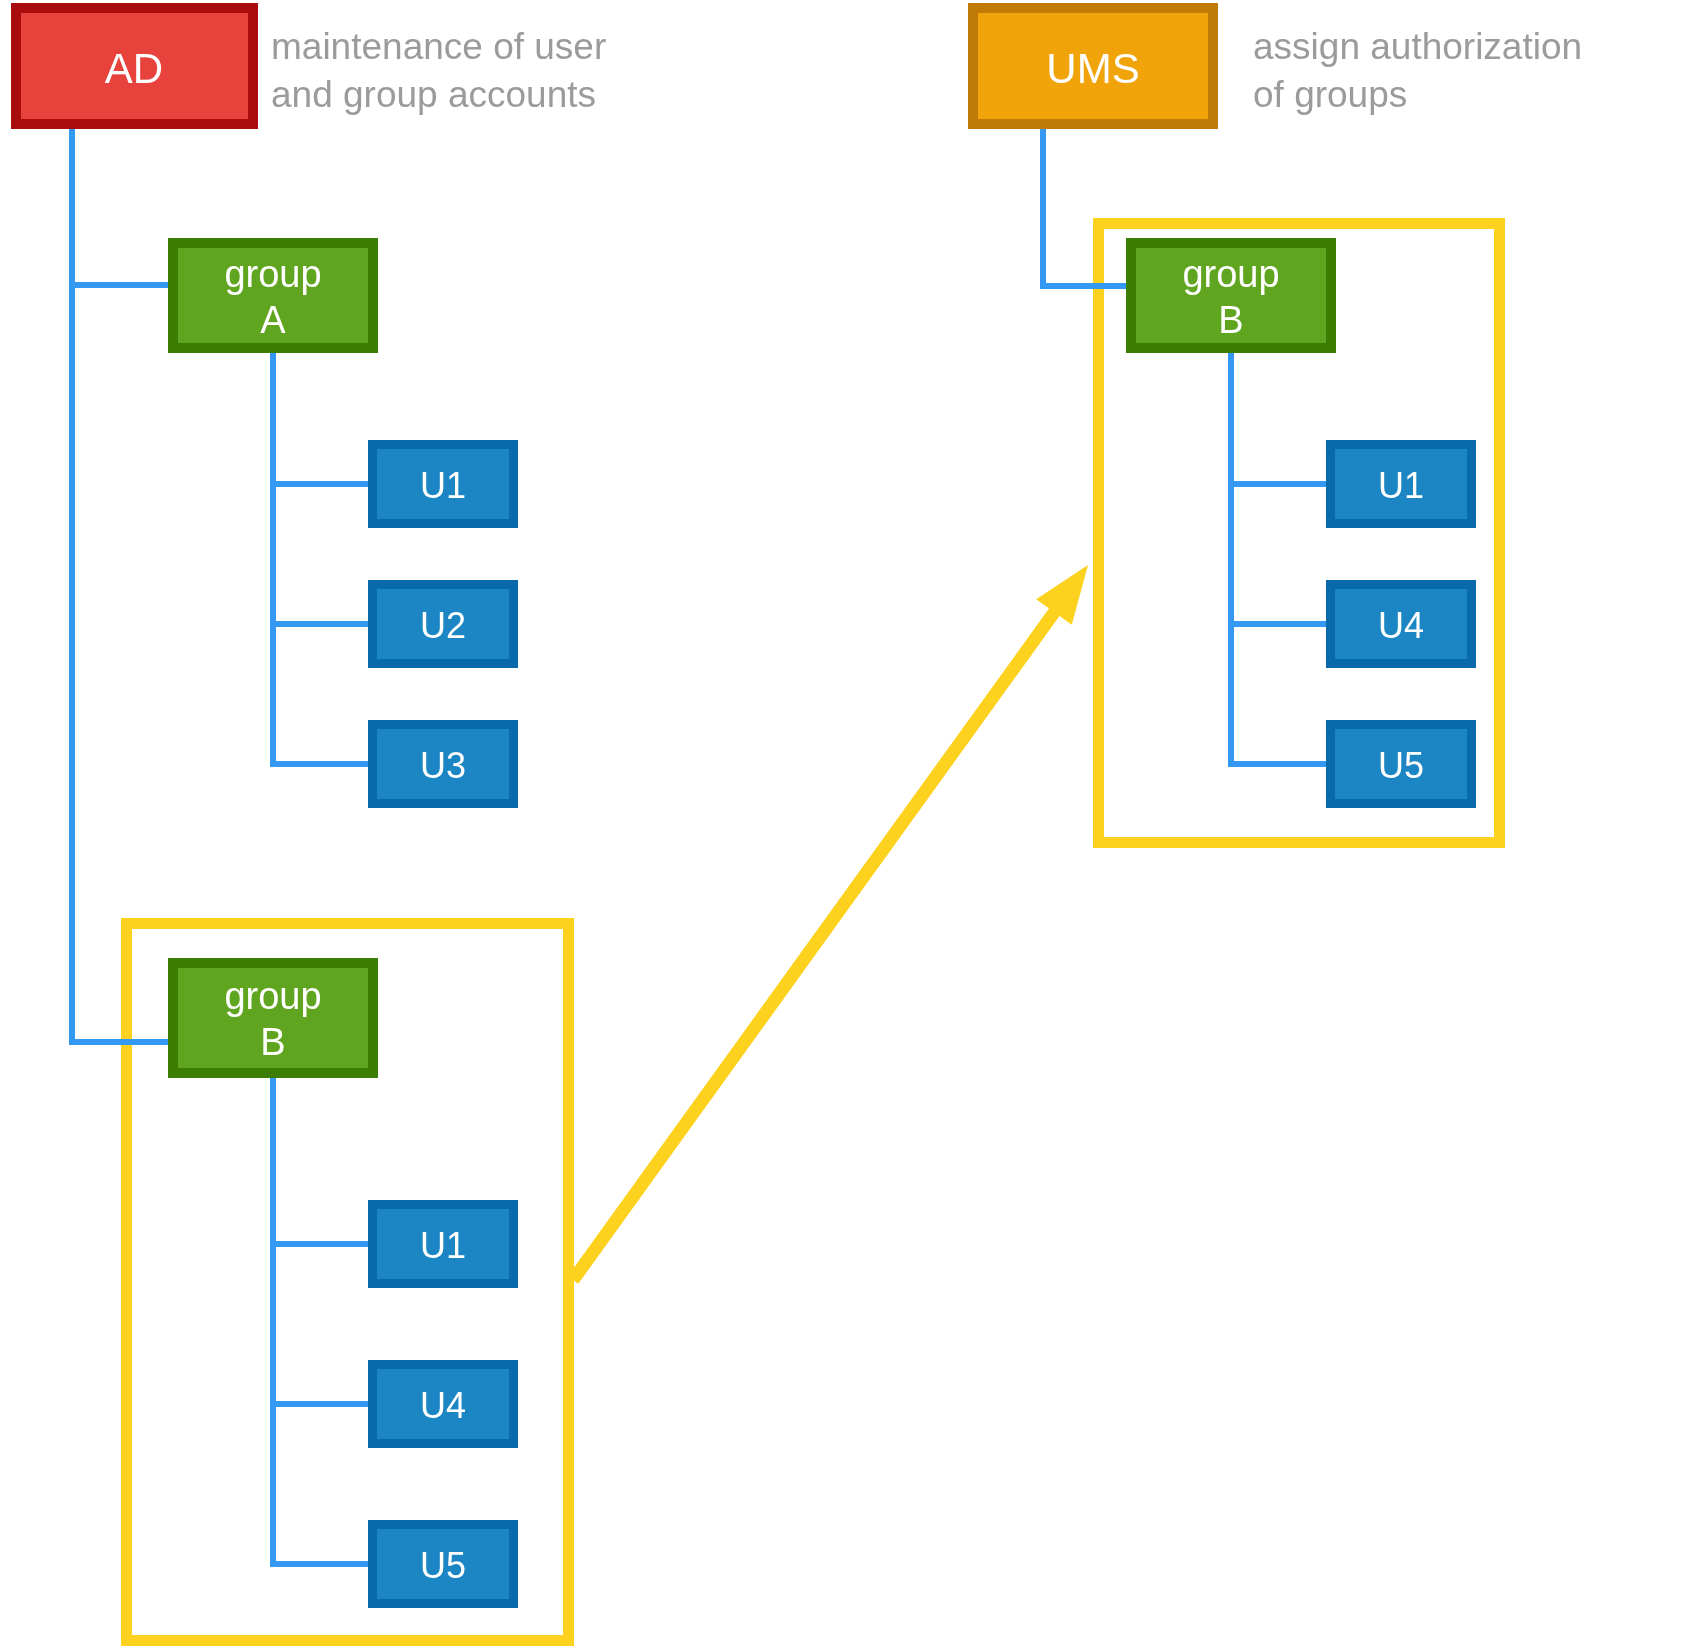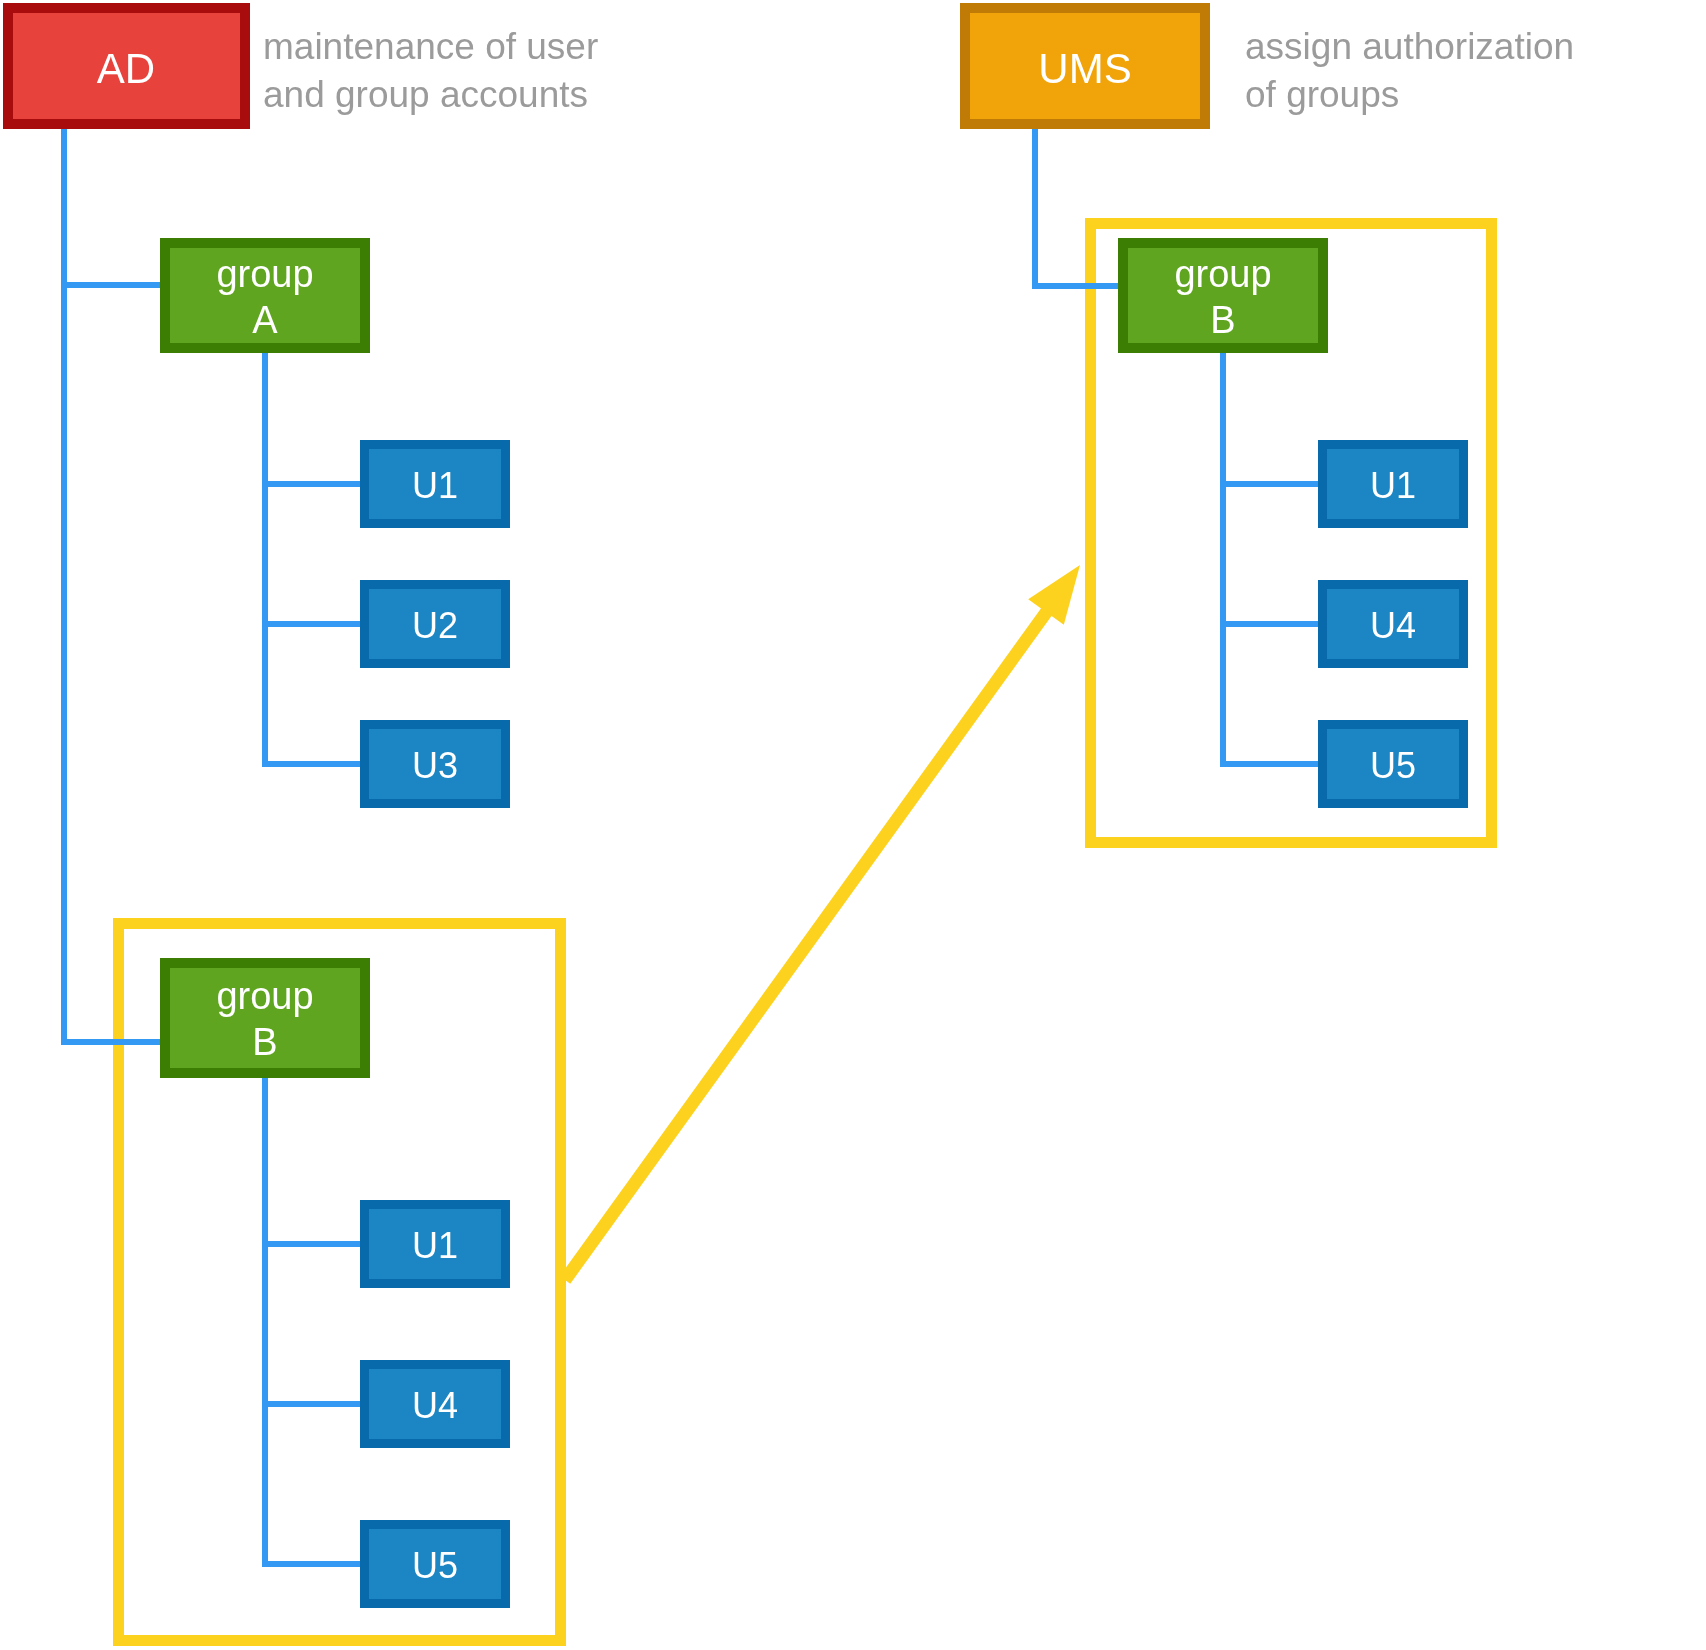--- a/index.html
+++ b/index.html
@@ -2,20 +2,21 @@
 <html style="--ad-fill: #e8423d; --ad-border: #a90c0c; --ums-fill: #f1a40a; --ums-border: #bf7b05; --group-fill: #60a51f; --group-border: #3c7e03; --user-fill: #1b86c3; --user-border: #086aab; --connector: #3399f3; --highlight: #fdd21e; --caption-text: #9b9b9b; --box-text: #ffffff; --background: #ffffff;"><head>
 <meta charset="utf-8">
 <style>
   html, body { margin: 0; padding: 0; background: #ffffff; }
   .page {
     position: relative;
     width: 1654px;
     height: 1650px;
     background: var(--background, #ffffff);
     font-family: "Liberation Sans", sans-serif;
+    margin-left: 8px;
   }
   svg { display: block; }
 
   
   .box-ad    { fill: var(--ad-fill);    stroke: var(--ad-border);    stroke-width: 10; }
   .box-ums   { fill: var(--ums-fill);   stroke: var(--ums-border);   stroke-width: 10; }
   .box-group { fill: var(--group-fill); stroke: var(--group-border); stroke-width: 10; }
   .box-user  { fill: var(--user-fill);  stroke: var(--user-border);  stroke-width: 9; }
 
   .frame-highlight { fill: none; stroke: var(--highlight); stroke-width: 11; }

